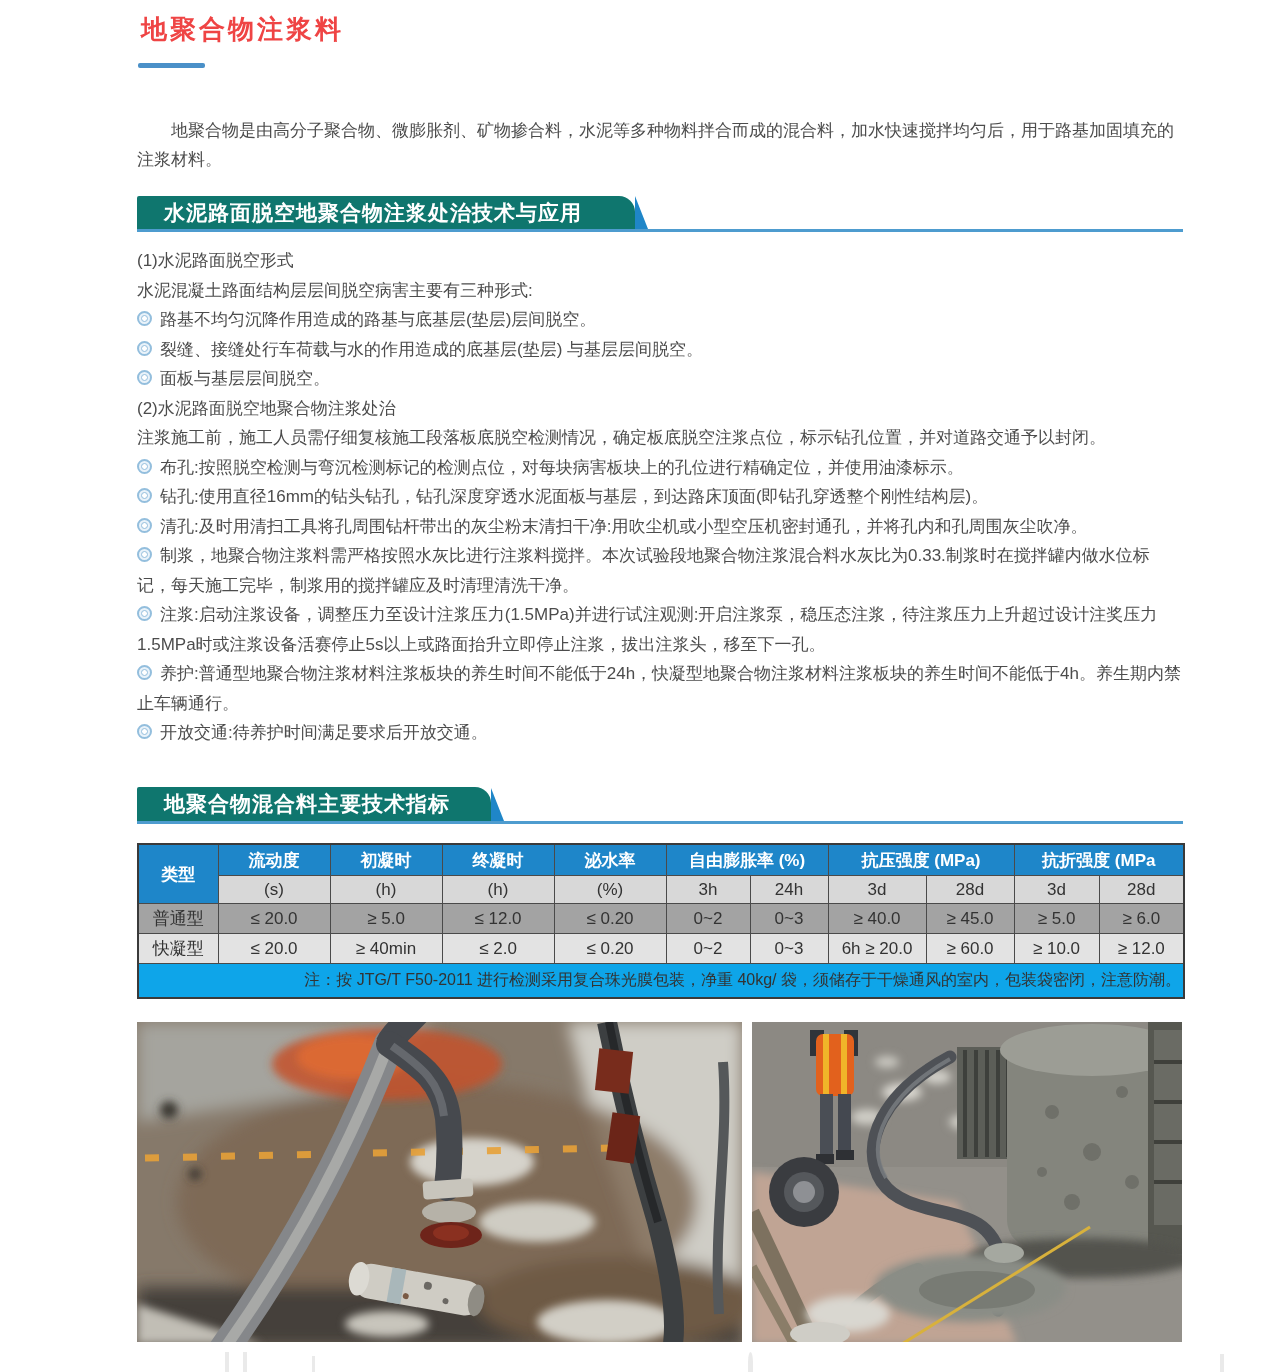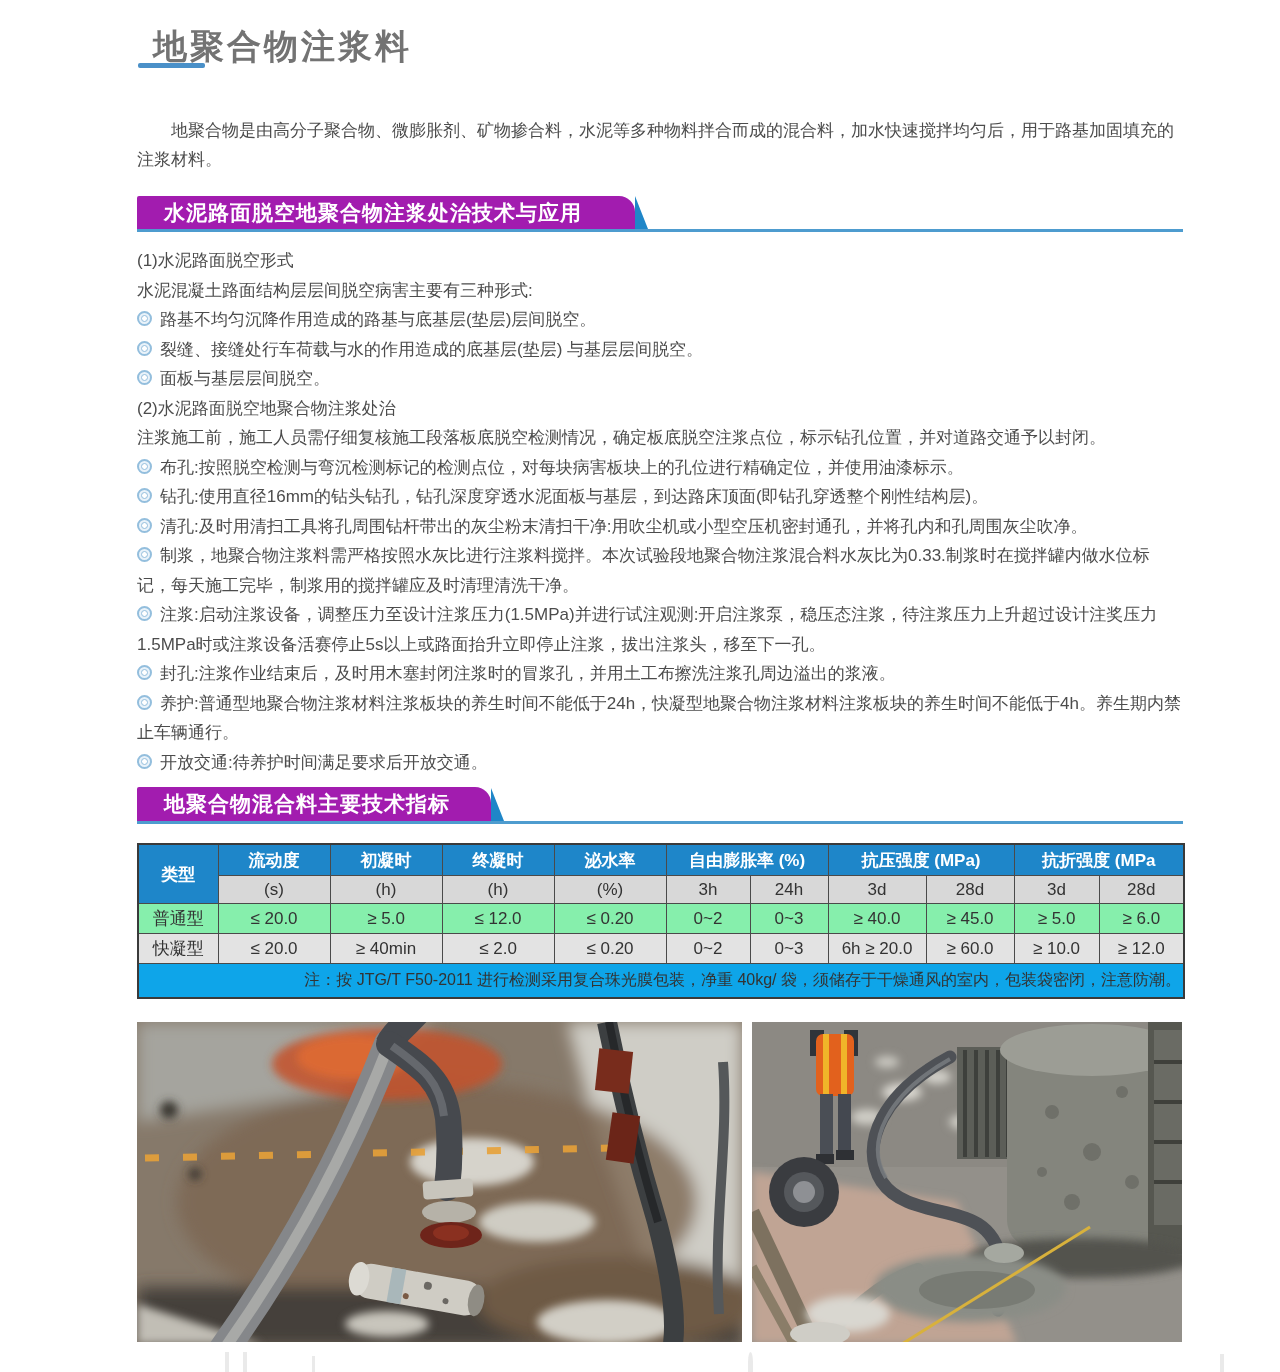--- a/index.html
+++ b/index.html
@@ -2,37 +2,37 @@
 <html><head>
 <meta charset="utf-8">
 <style>
   html,body{margin:0;padding:0;background:#ffffff;}
   .page{
     position:relative;width:1280px;height:1372px;background:#ffffff;overflow:hidden;
     font-family:"Liberation Sans","DejaVu Sans",sans-serif;color:#4a4a4a;
   }
   
   .title{
-    position:absolute;left:137px;top:8px;margin:16px;
-    font-size:34px;font-weight:bold;letter-spacing:3px;color:#737373;
+    position:absolute;left:137px;top:8px;margin:4px;
+    font-size:26px;font-weight:bold;letter-spacing:3px;color:#ef4444;
   }
   .title-dash{
     position:absolute;left:138px;top:63px;width:67px;height:5px;background:#4a90c8;border-radius:2px;
   }
   
   .intro{
     position:absolute;left:137px;top:116px;width:1046px;margin:0;
     font-size:17px;line-height:29px;text-indent:2em;color:#4c4c4c;
   }
   
   .banner{position:absolute;left:137px;width:1046px;border-bottom:3px solid #4e9ccf;}
   .banner1{top:196px;height:33px;}
   .banner2{top:787px;height:34px;}
   .tab{
-    position:relative;height:100%;background:#a21caf;border-radius:2px 16px 0 0;
+    position:relative;height:100%;background:#0f766e;border-radius:2px 16px 0 0;
     display:flex;align-items:center;padding-left:27px;box-sizing:border-box;
   }
   .banner1 .tab{width:498px;}
   .banner2 .tab{width:354px;align-items:center;}
   .tab::after{
     content:'';position:absolute;right:-13px;bottom:0;width:0;height:0;
     border-bottom:33px solid #1f86c8;border-right:13px solid transparent;
   }
   .tab span{color:#ffffff;font-size:21px;font-weight:bold;letter-spacing:1px;white-space:nowrap;}
   
@@ -58,21 +58,21 @@
   .spec-table th,.spec-table td{
     border:1px solid #4a4a4a;text-align:center;padding:0 2px;overflow:hidden;white-space:nowrap;
   }
   .spec-table .h1 th{height:30px;}
   .spec-table .h2 th{height:27px;}
   .spec-table tbody td{height:29px;}
   .spec-table .note-cell{height:33px;font-size:16px;white-space:normal;}
   .th-blue{background:#1e86c9;color:#ffffff;font-weight:600;font-size:17px;}
   .th-unit{background:#d8d8d8;color:#333333;font-weight:normal;}
   .row-alt td{background:#e3e3e3;margin-left:40px;}
-  .row-plain td{background:#86efac;margin-top:24px;}
+  .row-plain td{background:#a3a3a3;margin-top:24px;}
   .note-row td{background:#0ea5e9;text-align:right;}
   
   .photo{position:absolute;top:1022px;height:320px;overflow:hidden;background:#8b857b;}
   .photo-left{left:137px;width:605px;}
   .photo-right{left:752px;width:430px;}
   .photo svg{display:block;width:100%;height:100%;}
   
   .artifact{position:absolute;background:#d9d9d9;opacity:.55;}
   .a1{left:225px;top:1352px;width:4px;height:20px;}
   .a2{left:243px;top:1352px;width:4px;height:20px;}
@@ -102,21 +102,20 @@
     <p><span class="bullet-icon"></span><span>路基不均匀沉降作用造成的路基与底基层(垫层)层间脱空。</span></p>
     <p><span class="bullet-icon"></span><span>裂缝、接缝处行车荷载与水的作用造成的底基层(垫层) 与基层层间脱空。</span></p>
     <p><span class="bullet-icon"></span><span>面板与基层层间脱空。</span></p>
     <p><span>(2)水泥路面脱空地聚合物注浆处治</span></p>
     <p><span>注浆施工前，施工人员需仔细复核施工段落板底脱空检测情况，确定板底脱空注浆点位，标示钻孔位置，并对道路交通予以封闭。</span></p>
     <p><span class="bullet-icon"></span><span>布孔:按照脱空检测与弯沉检测标记的检测点位，对每块病害板块上的孔位进行精确定位，并使用油漆标示。</span></p>
     <p><span class="bullet-icon"></span><span>钻孔:使用直径16mm的钻头钻孔，钻孔深度穿透水泥面板与基层，到达路床顶面(即钻孔穿透整个刚性结构层)。</span></p>
     <p><span class="bullet-icon"></span><span>清孔:及时用清扫工具将孔周围钻杆带出的灰尘粉末清扫干净:用吹尘机或小型空压机密封通孔，并将孔内和孔周围灰尘吹净。</span></p>
     <p><span class="bullet-icon"></span><span>制浆，地聚合物注浆料需严格按照水灰比进行注浆料搅拌。本次试验段地聚合物注浆混合料水灰比为0.33.制浆时在搅拌罐内做水位标记，每天施工完毕，制浆用的搅拌罐应及时清理清洗干净。</span></p>
     <p><span class="bullet-icon"></span><span>注浆:启动注浆设备，调整压力至设计注浆压力(1.5MPa)并进行试注观测:开启注浆泵，稳压态注浆，待注浆压力上升超过设计注奖压力1.5MPa时或注浆设备活赛停止5s以上或路面抬升立即停止注浆，拔出注浆头，移至下一孔。</span></p>
-    <p><span class="bullet-icon"></span><span>封孔:注浆作业结束后，及时用木塞封闭注浆时的冒浆孔，并用土工布擦洗注浆孔周边溢出的浆液。</span></p>
     <p><span class="bullet-icon"></span><span>养护:普通型地聚合物注浆材料注浆板块的养生时间不能低于24h，快凝型地聚合物注浆材料注浆板块的养生时间不能低于4h。养生期内禁止车辆通行。</span></p>
     <p><span class="bullet-icon"></span><span>开放交通:待养护时间满足要求后开放交通。</span></p>
   </div>
 
   <div class="banner banner2">
     <div class="tab">
       <span>地聚合物混合料主要技术指标</span>
     </div>
   </div>
 

